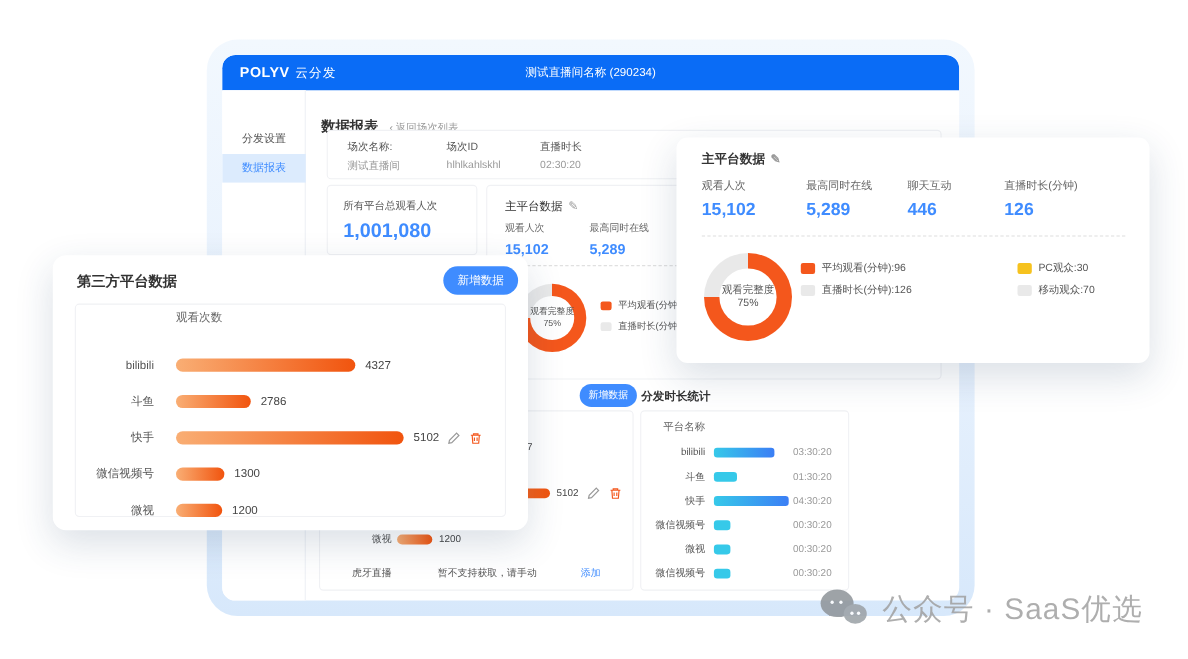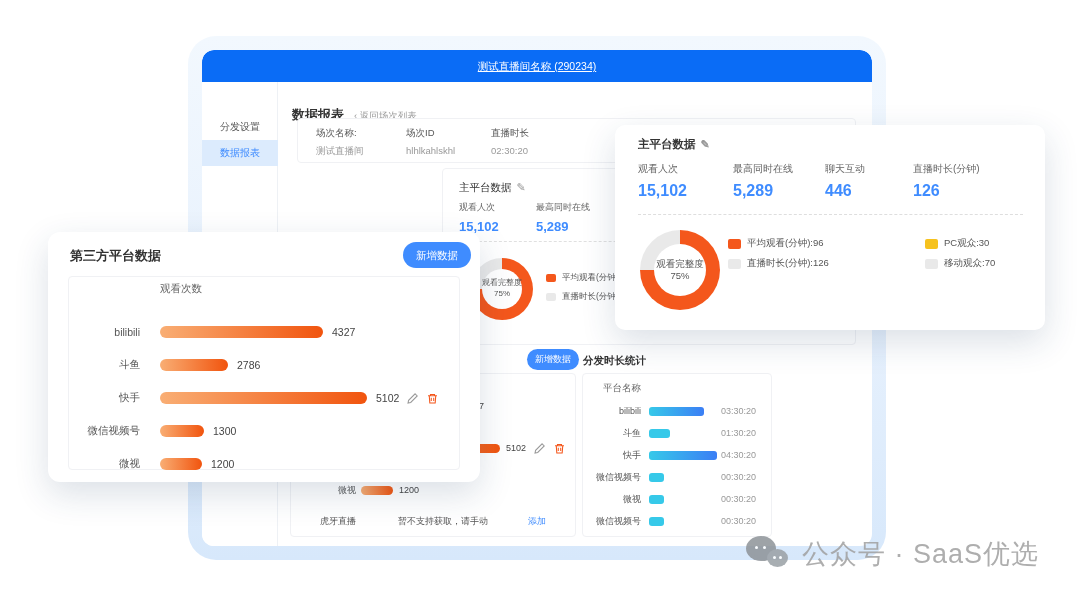--- a/index.html
+++ b/index.html
@@ -8,21 +8,21 @@
   
   .frame { position:absolute; left:188px; top:36px; width:698px; height:524px; border-radius:28px;
            background:linear-gradient(180deg,#f2f8fe 0%,#e7f1fd 55%,#d7e8fb 100%); z-index:1; }
   .window { position:absolute; left:202px; top:50px; width:670px; height:496px; background:#fff;
             border-radius:12px; z-index:2; overflow:hidden; }
 
   
   .win-header { position:absolute; left:0; top:0; width:670px; height:32px; background:#0a6cf6; border-radius:12px 12px 0 0; }
   .logo { position:absolute; left:16px; top:0; height:32px; line-height:32px; color:#fff; font-size:13px; font-weight:bold; letter-spacing:.5px; }
   .logo .suffix { font-weight:normal; font-size:11.5px; margin-left:5px; letter-spacing:1px; }
-  .win-title { position:absolute; left:0; top:0; width:670px; height:32px; line-height:32px; text-align:center; color:#fff; font-size:10.5px;text-decoration:underline; }
+  .win-title { position:absolute; left:0; top:0; width:670px; height:32px; line-height:32px; text-align:center; color:#fff; font-size:10.5px; }
 
   
   .sidebar { position:absolute; left:0; top:32px; width:76px; height:464px; border-right:1px solid #eef1f5; background:#fff; }
   .side-item { width:76px; height:26px; line-height:26px; text-align:center; font-size:10px; color:#555; cursor:pointer; }
   .side-item.first { margin-top:32px; }
   .side-item.active { background:#dcebfd; color:#3f8cff; }
 
   
   .page-title { position:absolute; left:90px; top:56px; font-size:13px; font-weight:bold; color:#333; }
   .back-link { position:absolute; left:152px; top:60px; font-size:9.5px; color:#999; }
@@ -123,20 +123,23 @@
   .wm-text { font-size:27px; color:#a0a0a0; margin-left:10px; letter-spacing:1px; white-space:nowrap; }
 </style>
 </head>
 <body>
 
 <div class="frame"></div>
 
 <div class="window">
 
   <div class="win-header">
+    <div class="logo">
+      <span>POLYV</span><span class="suffix">云分发</span>
+    </div>
     <div class="win-title">测试直播间名称 (290234)</div>
   </div>
 
   <div class="sidebar">
     <div class="side-item first">分发设置</div>
     <div class="side-item active">数据报表</div>
   </div>
 
   <div class="page-title">数据报表</div>
   <div class="back-link">‹ 返回场次列表</div>
@@ -153,20 +156,24 @@
     <div class="info-col" style="left:193px;">
       <div class="info-label">直播时长</div>
       <div class="info-value">02:30:20</div>
     </div>
     <div class="info-col" style="left:371px;">
       <div class="info-label"><span>开始时间</span><i class="i-icon">i</i></div>
     </div>
     <div class="tooltip-box">该场次首次</div>
   </div>
 
+  <div class="card card-a">
+    <div class="lbl">所有平台总观看人次</div>
+    <div class="val">1,001,080</div>
+  </div>
 
   <div class="card card-b">
     <div class="title"><span>主平台数据</span><i class="pencil-icon">✎</i></div>
     <div class="stat-sm" style="left:16px;">
       <div class="lbl">观看人次</div>
       <div class="val">15,102</div>
     </div>
     <div class="stat-sm" style="left:93px;">
       <div class="lbl">最高同时在线</div>
       <div class="val">5,289</div>

